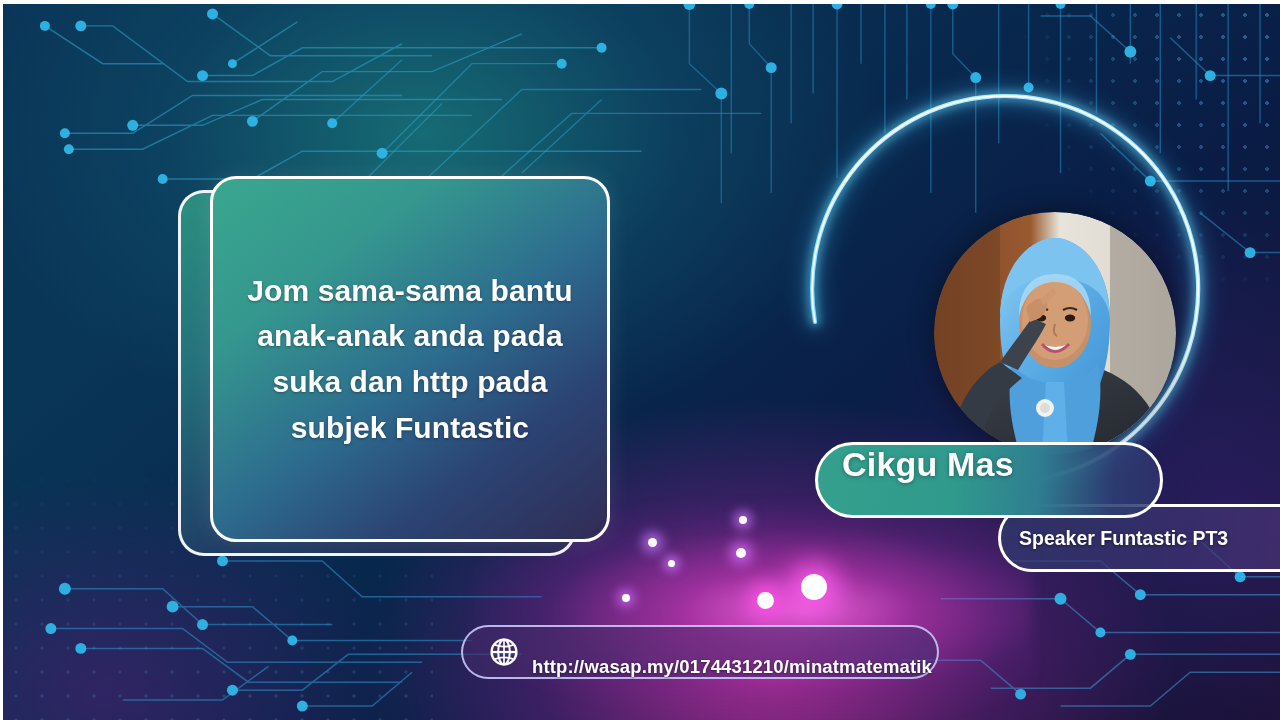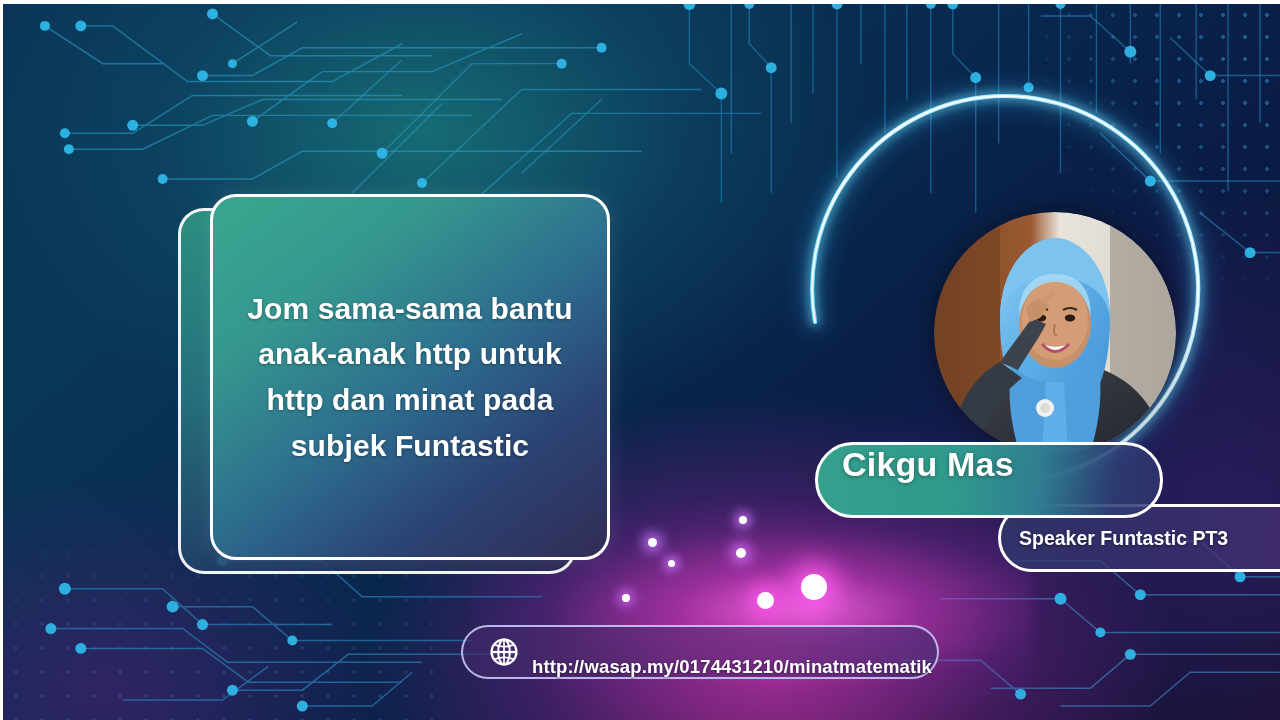--- a/index.html
+++ b/index.html
@@ -45,21 +45,21 @@
     position:absolute; left:470px; top:500px; width:560px; height:210px;
     background:radial-gradient(ellipse at 58% 50%, rgba(255,110,235,.80) 0%, rgba(215,60,200,.45) 26%, rgba(120,40,150,.18) 55%, rgba(0,0,0,0) 78%);
     filter:blur(6px); pointer-events:none;
   }
   .bokeh{ position:absolute; border-radius:50%; background:#ffffff; pointer-events:none; }
 
   
   .neon-ring{ position:absolute; left:780px; top:60px; width:450px; height:450px; pointer-events:none; }
 
   
-  .quote-wrap{ position:absolute; left:175px; top:190px; width:440px; height:382px;padding-left:18px; }
+  .quote-wrap{ position:absolute; left:175px; top:172px; width:440px; height:382px;padding-left:18px; }
   .quote-back{
     position:absolute; left:0; top:14px; width:392px; height:360px;
     border:3px solid rgba(255,255,255,.93); border-radius:26px;
     background:linear-gradient(150deg, rgba(46,150,130,.92) 0%, rgba(40,120,128,.88) 32%, rgba(34,62,104,.85) 66%, rgba(40,40,82,.85) 100%);
   }
   .quote-front{
     position:absolute; left:32px; top:0; width:394px; height:360px;
     border:3px solid #ffffff; border-radius:26px;
     background:linear-gradient(143deg,#3aa78f 0%,#35978e 26%,#2d6d8e 52%,#2b4474 74%,#312c55 100%);
     box-shadow:0 0 22px rgba(255,255,255,.10);
@@ -329,22 +329,22 @@
         <circle cx="111" cy="196" r="5" fill="#dedcd6"></circle>
       </g>
     </svg>
   </div>
 
   <div class="quote-wrap">
     <div class="quote-back"></div>
     <div class="quote-front">
       <div class="quote-text">
         <div>Jom sama-sama bantu</div>
-        <div>anak-anak http untuk</div>
-        <div>http dan minat pada</div>
+        <div>anak-anak anda pada</div>
+        <div>suka dan http pada</div>
         <div>subjek Funtastic</div>
       </div>
     </div>
   </div>
 
   <div class="subtitle-card">
     <div class="subtitle-line">Speaker Funtastic PT3</div>
   </div>
 
   <div class="name-card">

